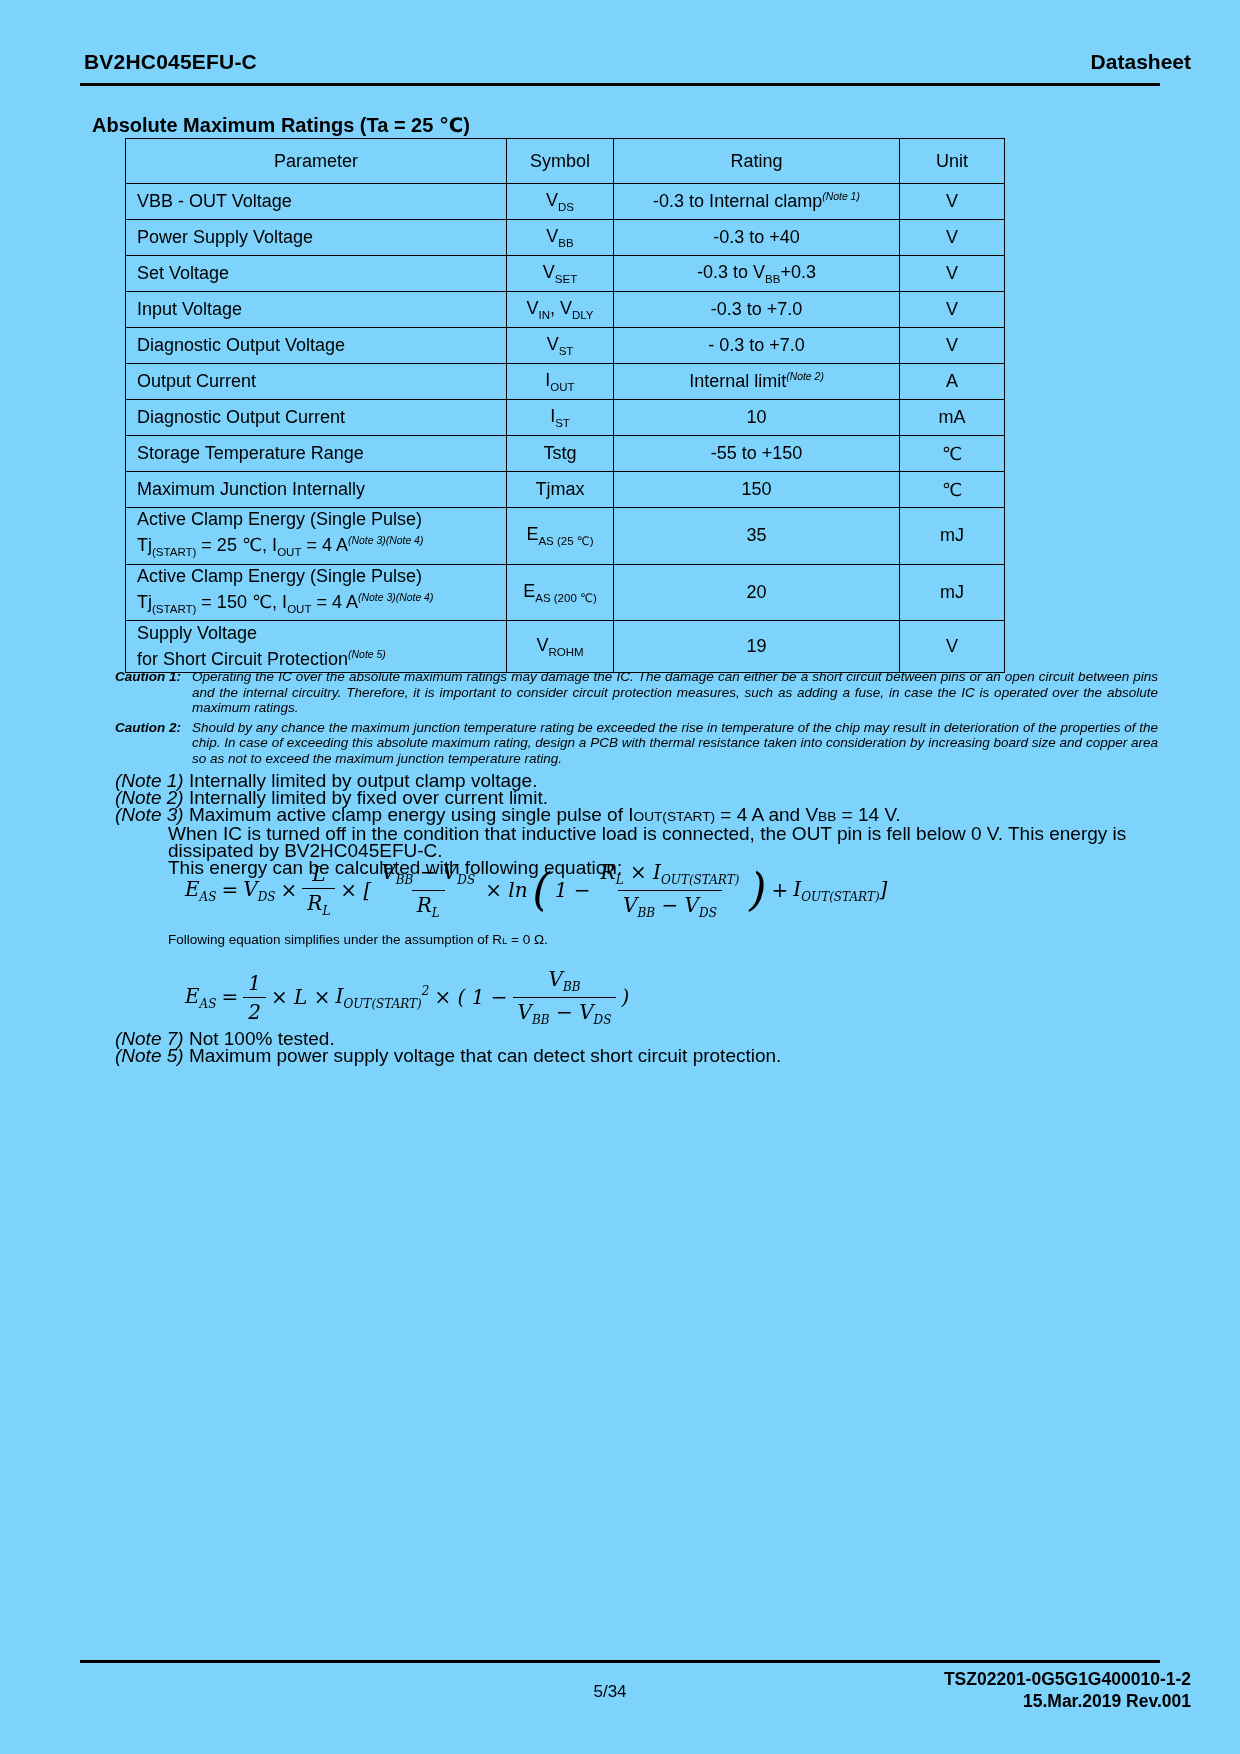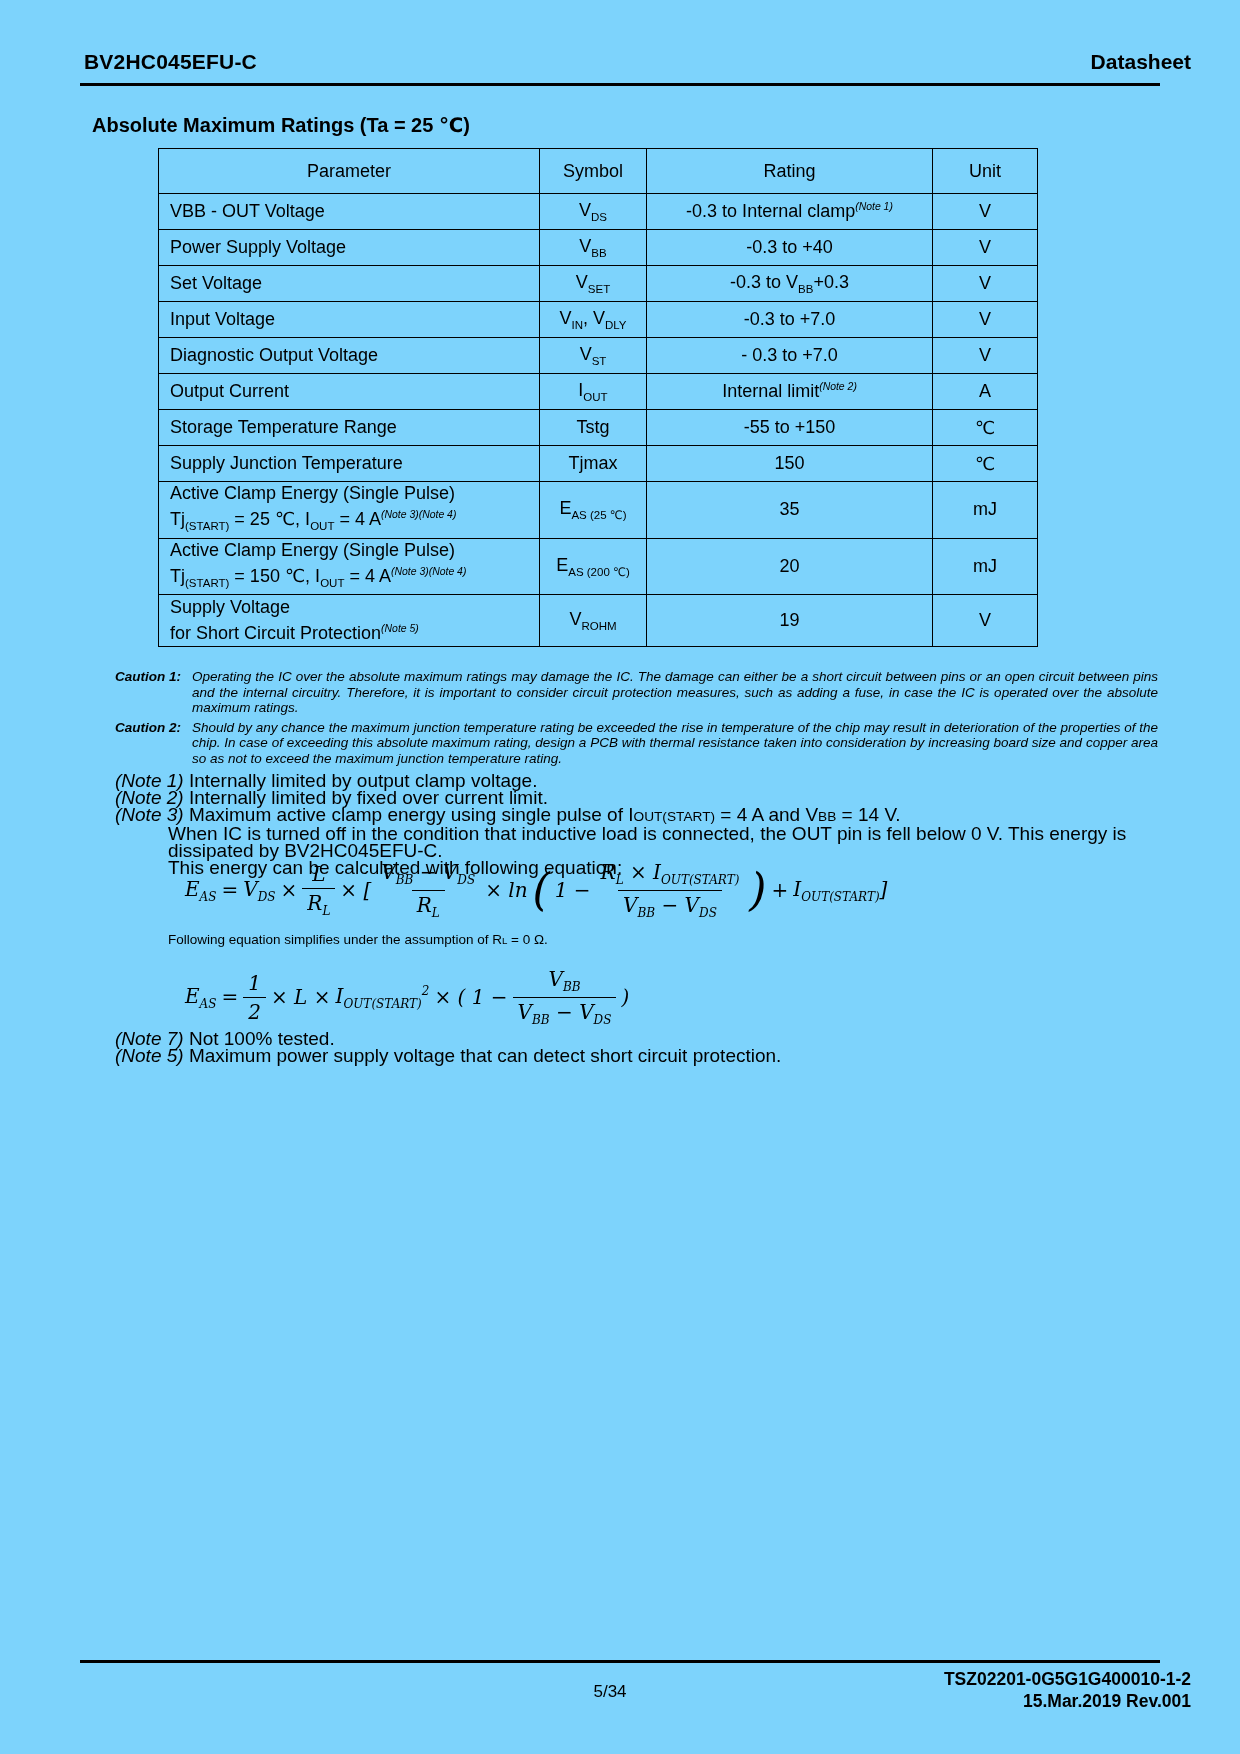--- a/index.html
+++ b/index.html
@@ -8,21 +8,21 @@
 
   
   .header-left{position:absolute;left:84px;top:50px;font-size:21px;font-weight:bold;letter-spacing:.2px;}
   .header-right{position:absolute;right:80px;top:50px;font-size:21px;font-weight:bold;}
   .header-rule{position:absolute;left:80px;top:83px;width:1080px;height:3px;background:#000;}
 
   
   .section-title{position:absolute;left:92px;top:113px;font-size:20px;font-weight:bold;}
 
   
-  .ratings{position:absolute;left:125px;top:148px;width:879px;border-collapse:collapse;table-layout:fixed;margin-left:33px;}
+  .ratings{position:absolute;left:125px;top:138px;width:879px;border-collapse:collapse;table-layout:fixed;}
   .ratings th,.ratings td{border:1px solid #000;font-size:18px;font-weight:400;vertical-align:middle;}
   .ratings th{height:42px;text-align:center;}
   .ratings tr{height:36px;}
   .ratings tr.tall{height:52px;}
   .td-param{text-align:left;padding-left:11px;line-height:21px;}
   .td-sym,.td-rating,.td-unit{text-align:center;}
   .ratings sub{font-size:64%;}
   .ratings sup{font-size:58%;font-style:italic;}
 
   
@@ -115,27 +115,33 @@
           <td class="td-rating">- 0.3 to +7.0</td>
           <td class="td-unit">V</td>
         </tr>
         <tr>
           <td class="td-param">Output Current</td>
           <td class="td-sym">I<sub>OUT</sub></td>
           <td class="td-rating">Internal limit<sup>(Note 2)</sup></td>
           <td class="td-unit">A</td>
         </tr>
         <tr>
+          <td class="td-param">Diagnostic Output Current</td>
+          <td class="td-sym">I<sub>ST</sub></td>
+          <td class="td-rating">10</td>
+          <td class="td-unit">mA</td>
+        </tr>
+        <tr>
           <td class="td-param">Storage Temperature Range</td>
           <td class="td-sym">Tstg</td>
           <td class="td-rating">-55 to +150</td>
           <td class="td-unit">℃</td>
         </tr>
         <tr>
-          <td class="td-param">Supply Junction Temperature</td>
+          <td class="td-param">Maximum Junction Internally</td>
           <td class="td-sym">Tjmax</td>
           <td class="td-rating">150</td>
           <td class="td-unit">℃</td>
         </tr>
         <tr class="tall">
           <td class="td-param">Active Clamp Energy (Single Pulse)<br>Tj<sub>(START)</sub> = 25 ℃, I<sub>OUT</sub> = 4 A<sup>(Note 3)(Note 4)</sup></td>
           <td class="td-sym">E<sub>AS (25 ℃)</sub></td>
           <td class="td-rating">35</td>
           <td class="td-unit">mJ</td>
         </tr>

